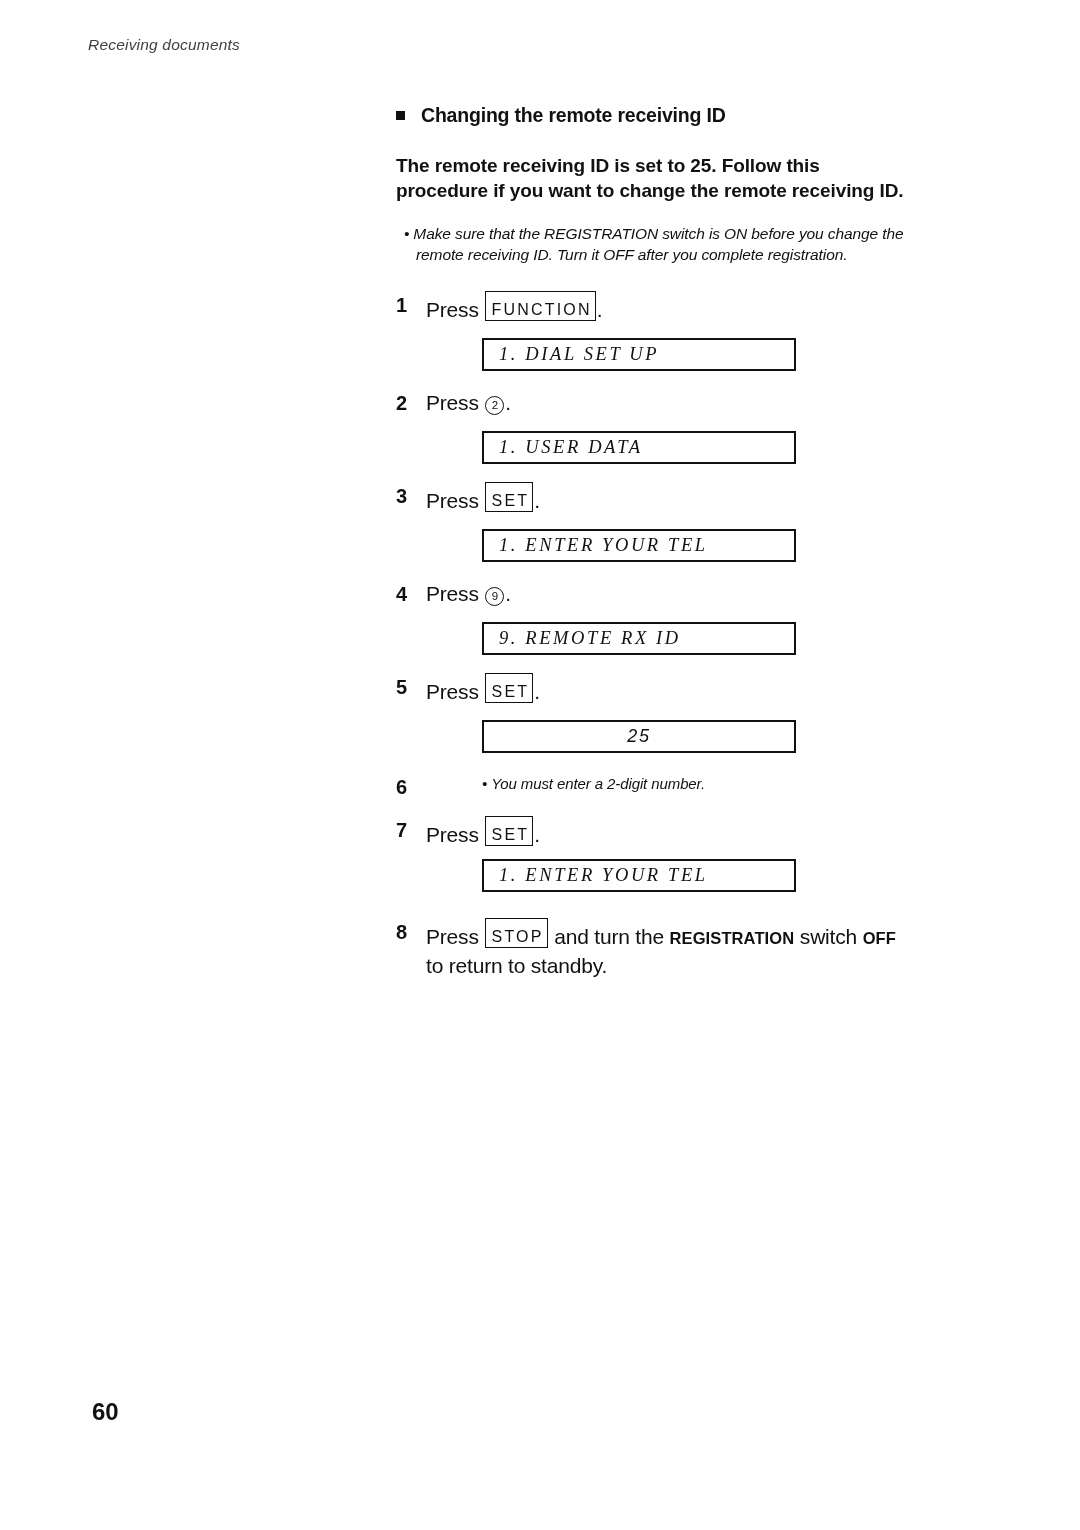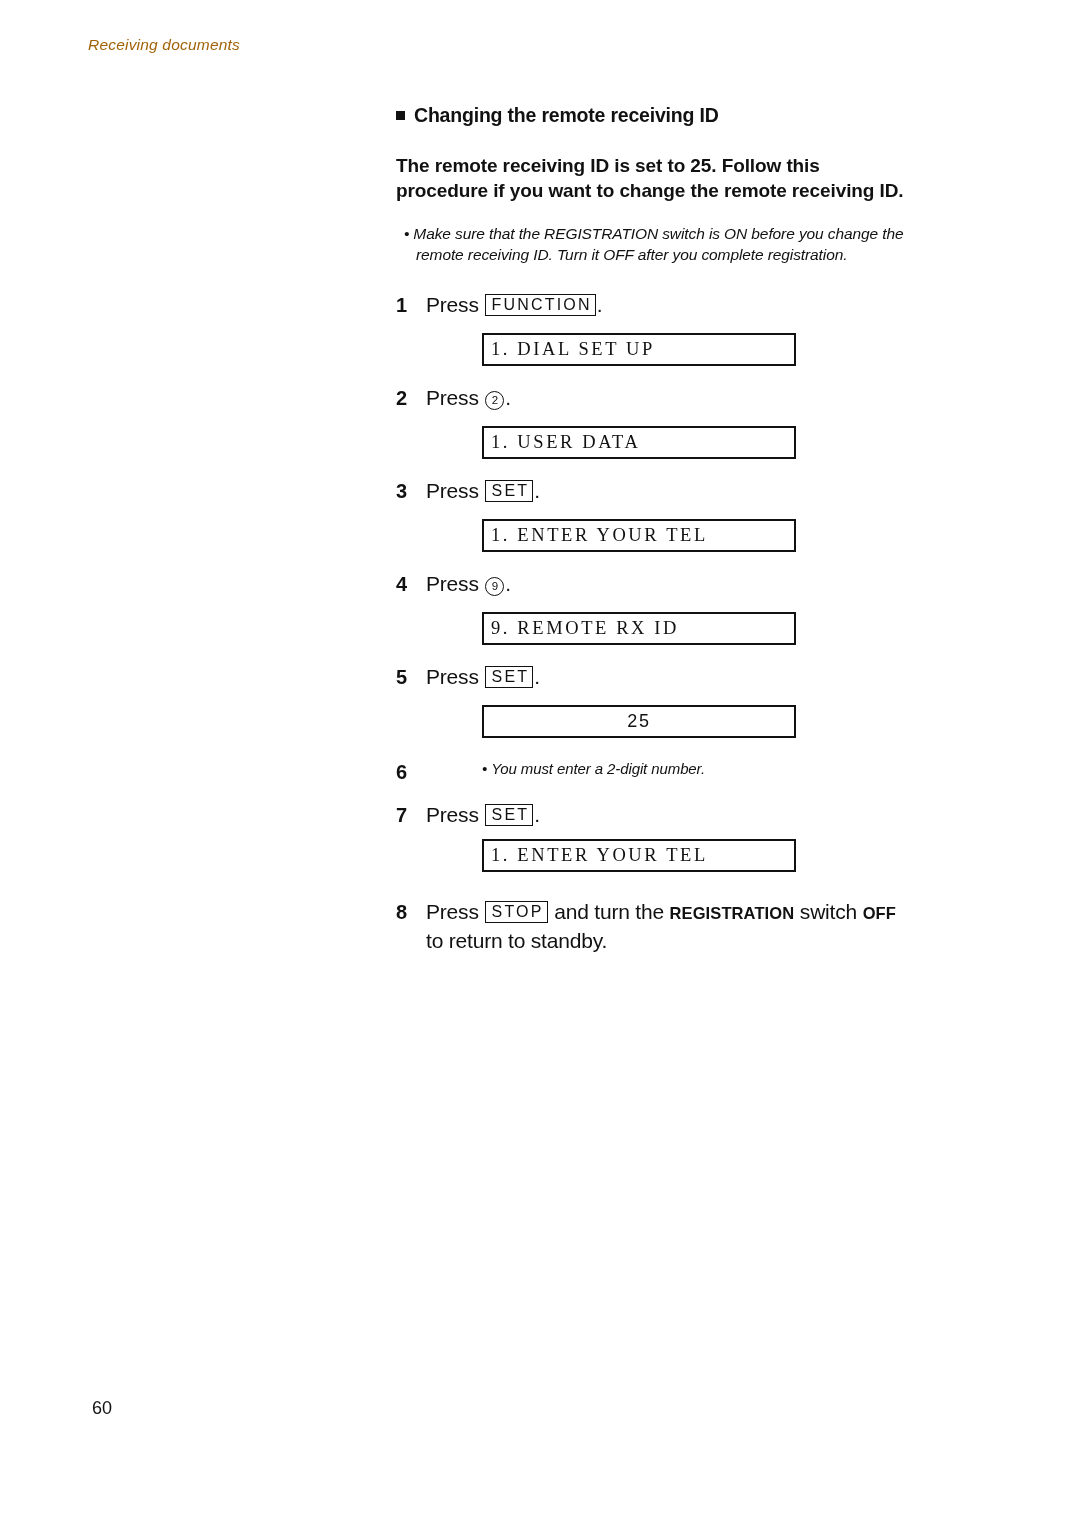--- a/index.html
+++ b/index.html
@@ -22,39 +22,39 @@
   }
 
   
   .running-head {
     position: absolute;
     left: 88px;
     top: 36px;
     font-style: italic;
     font-size: 15.5px;
     letter-spacing: 0.2px;
-    color: #a16207;
+    color: #404040;
   }
 
   
   .content {
     position: absolute;
     left: 396px;
     top: 104px;
     width: 520px;
   }
 
   .section-heading {
     font-size: 19.5px;
     font-weight: bold;
     letter-spacing: -0.2px;
     margin: 0 0 26px 0;
     display: flex;
     align-items: baseline;
-    gap: 9px;
+    gap: 16px;
   }
   .bullet-square {
     display: inline-block;
     width: 9px;
     height: 9px;
     background: #111;
     position: relative;
     top: -2px;
     flex: 0 0 auto;
   }
@@ -92,21 +92,21 @@
     left: 0;
     top: 0;
     font-weight: bold;
     font-size: 20px;
   }
 
   
   .keycap {
     display: inline-block;
     border: 1.6px solid #111;
-    padding: 0px 3px 1px 3px;
+    padding: 8px 3px 1px 3px;
     font-size: 16px;
     line-height: 19px;
     letter-spacing: 2.2px;
     text-indent: 2.2px;
     vertical-align: 2px;
     margin: 0 1px;
     font-family: "Liberation Sans", sans-serif;
   }
 
   
@@ -135,39 +135,40 @@
     box-sizing: border-box;
     margin: 14px 0 0 56px;
     width: 314px;
     height: 33px;
     border: 2.4px solid #111;
     background: #fff;
     font-family: "Liberation Serif", serif;
     font-size: 18.5px;
     line-height: 29px;
     letter-spacing: 2.6px;
-    padding: 0 7px;
+    padding: 0 15px;
     white-space: pre;
     position: relative;
+    font-style: italic;
   }
   .lcd.right {
     text-align: center;
     font-family: "Liberation Sans", sans-serif;
     letter-spacing: 1.8px;
     font-size: 18px;
   }
   .lcd.tight { margin-top: 10px; }
 
   
   .folio {
     position: absolute;
     left: 92px;
     top: 1398px;
-    font-size: 18px;
-    font-weight: normal;
+    font-size: 24px;
+    font-weight: bold;
   }
 </style>
 </head>
 <body>
 
 <div class="page">
 
   <div class="running-head">Receiving documents</div>
 
   <div class="content">

